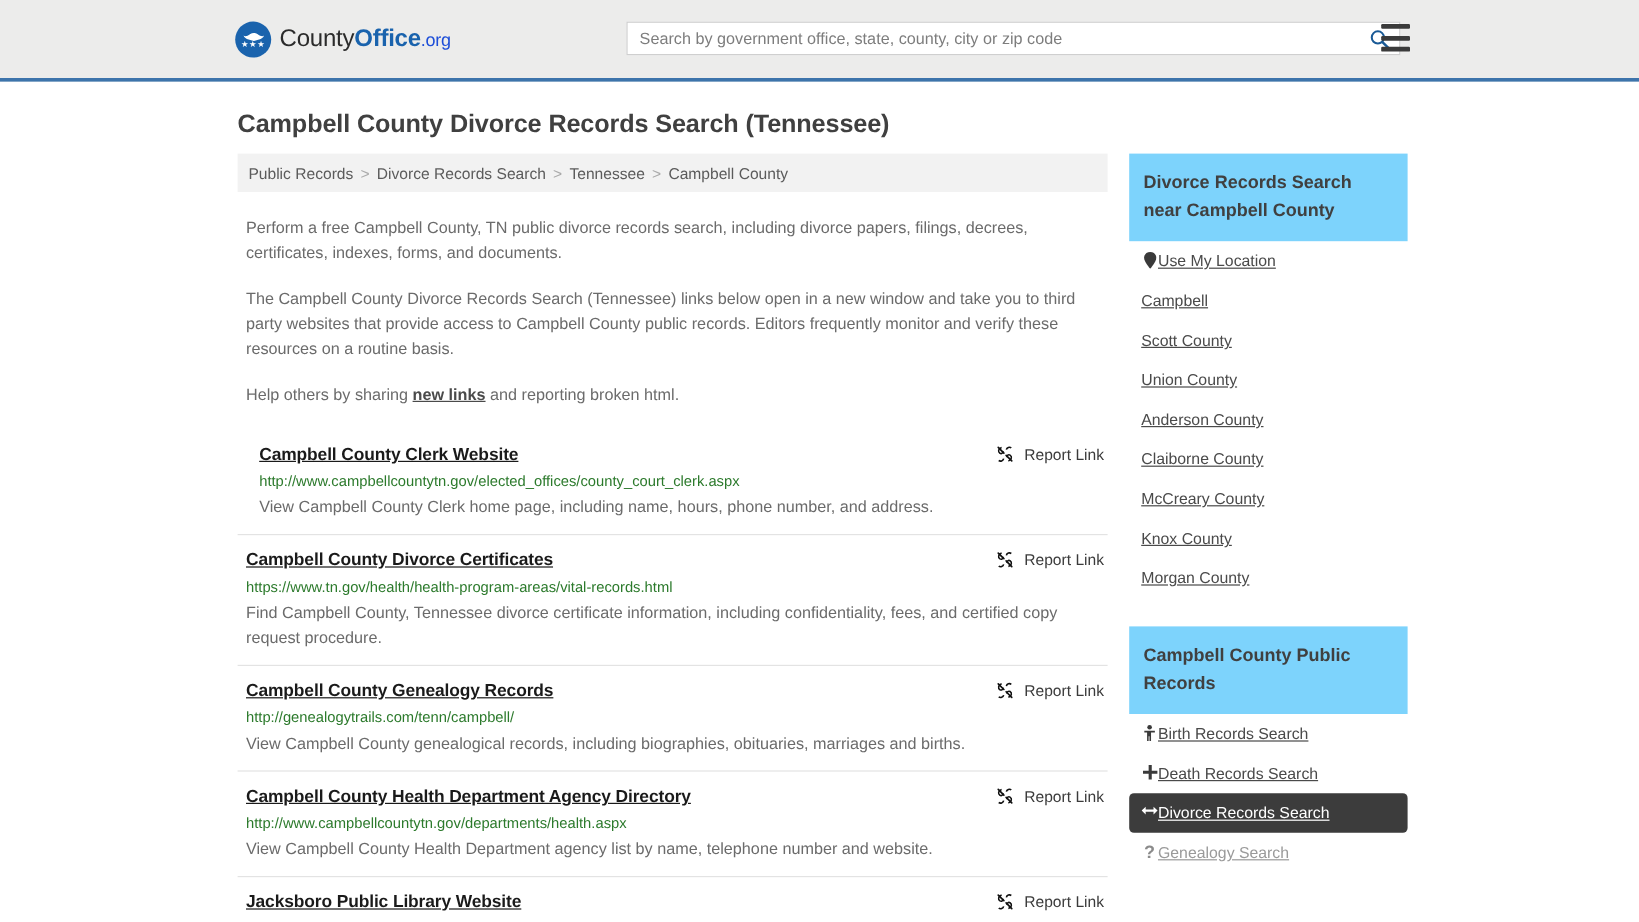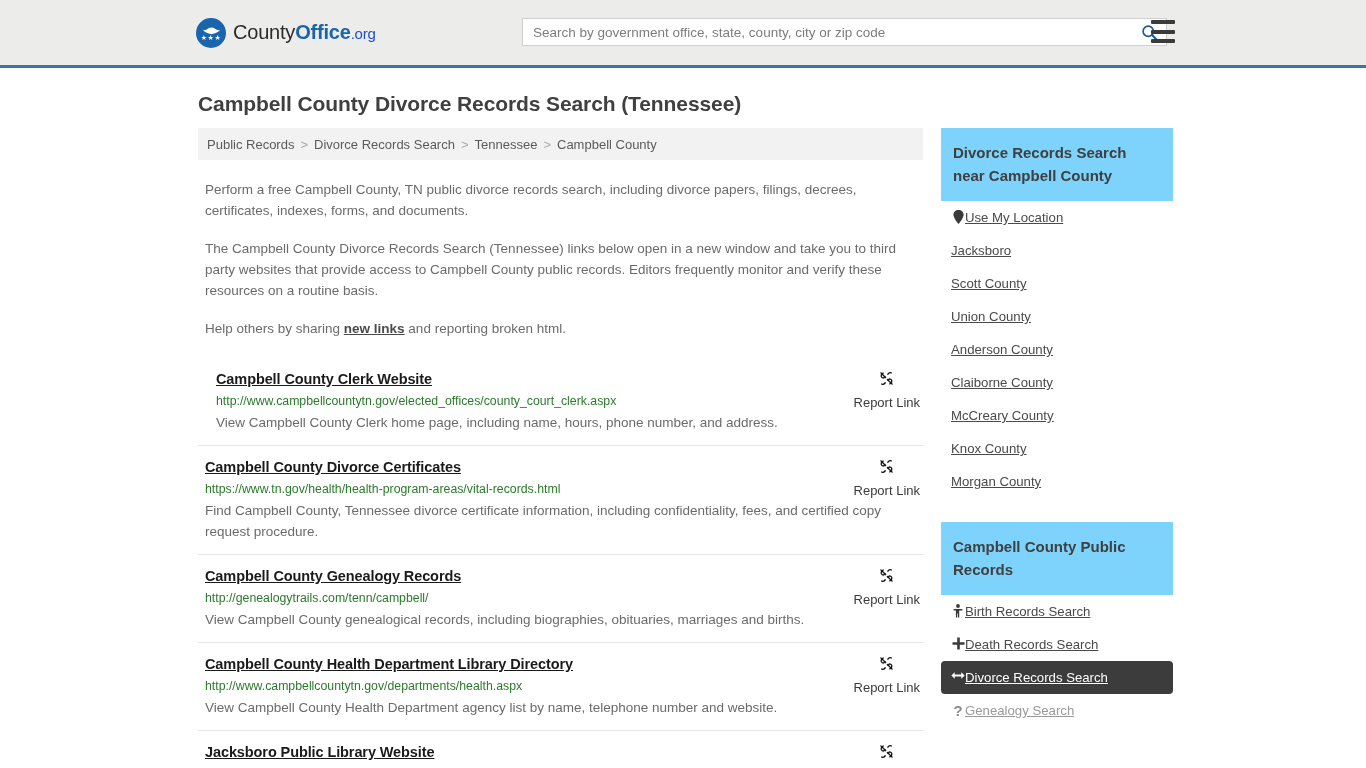--- a/index.html
+++ b/index.html
@@ -197,21 +197,20 @@
     position: absolute;
     right: 3px;
     top: 13px;
     display: flex;
     align-items: center;
     gap: 9px;
     font-size: 13px;
     color: #3b3b3b;
     text-decoration: none;
     white-space: nowrap;
-    flex-direction: column;
   }
   .result:first-child .report-link { top: 15px; }
   .broken-link-icon { width: 15px; height: 15px; display: block; }
 
   
   .panel-head {
     background: #7dd3fc;
     padding: 13px 12px 14px 12px;
     font-size: 15px;
     font-weight: bold;
@@ -343,21 +342,21 @@
               <path d="M2 2 L7 7 M9 9 L14 14" stroke="#111" stroke-width="1.5" fill="none" stroke-linecap="round"></path>
               <path d="M5 2 C2 3 1.5 6 3.5 7.2 C5 8 6.5 6.8 6.2 5.4" stroke="#111" stroke-width="1.4" fill="none"></path>
               <path d="M11 14 C14 13 14.5 10 12.5 8.8 C11 8 9.5 9.2 9.8 10.6" stroke="#111" stroke-width="1.4" fill="none"></path>
               <path d="M13.6 2.4 C12 1.2 9.6 2 9.2 4 M2.4 13.6 C4 14.8 6.4 14 6.8 12" stroke="#111" stroke-width="1.4" fill="none"></path>
             </svg>
             <span>Report Link</span>
           </a>
         </div>
 
         <div class="result">
-          <a href="#" class="result-title">Campbell County Health Department Library Directory</a>
+          <a href="#" class="result-title">Campbell County Health Department Agency Directory</a>
           <a href="#" class="result-url">http://www.campbellcountytn.gov/departments/health.aspx</a>
           <div class="result-desc">View Campbell County Health Department agency list by name, telephone number and website.</div>
           <a href="#" class="report-link">
             <svg class="broken-link-icon" viewBox="0 0 16 16">
               <path d="M2 2 L7 7 M9 9 L14 14" stroke="#111" stroke-width="1.5" fill="none" stroke-linecap="round"></path>
               <path d="M5 2 C2 3 1.5 6 3.5 7.2 C5 8 6.5 6.8 6.2 5.4" stroke="#111" stroke-width="1.4" fill="none"></path>
               <path d="M11 14 C14 13 14.5 10 12.5 8.8 C11 8 9.5 9.2 9.8 10.6" stroke="#111" stroke-width="1.4" fill="none"></path>
               <path d="M13.6 2.4 C12 1.2 9.6 2 9.2 4 M2.4 13.6 C4 14.8 6.4 14 6.8 12" stroke="#111" stroke-width="1.4" fill="none"></path>
             </svg>
             <span>Report Link</span>
@@ -391,21 +390,21 @@
               <span class="ico">
                 <svg width="11" height="14" viewBox="0 0 11 14">
                     <path d="M5.5 0 C2.5 0 0.4 2.1 0.4 4.8 C0.4 8.2 5.5 14 5.5 14 C5.5 14 10.6 8.2 10.6 4.8 C10.6 2.1 8.5 0 5.5 0 Z" fill="#3a3a3a"></path>
                   </svg>
               </span>
               <span class="lbl">Use My Location</span>
             </a>
           </li>
           <li>
               <a href="#">
-                <span class="lbl">Jacksboro</span>
+                <span class="lbl">Campbell</span>
               </a>
             </li>
           <li>
               <a href="#">
                 <span class="lbl">Scott County</span>
               </a>
             </li>
           <li>
               <a href="#">
                 <span class="lbl">Union County</span>

